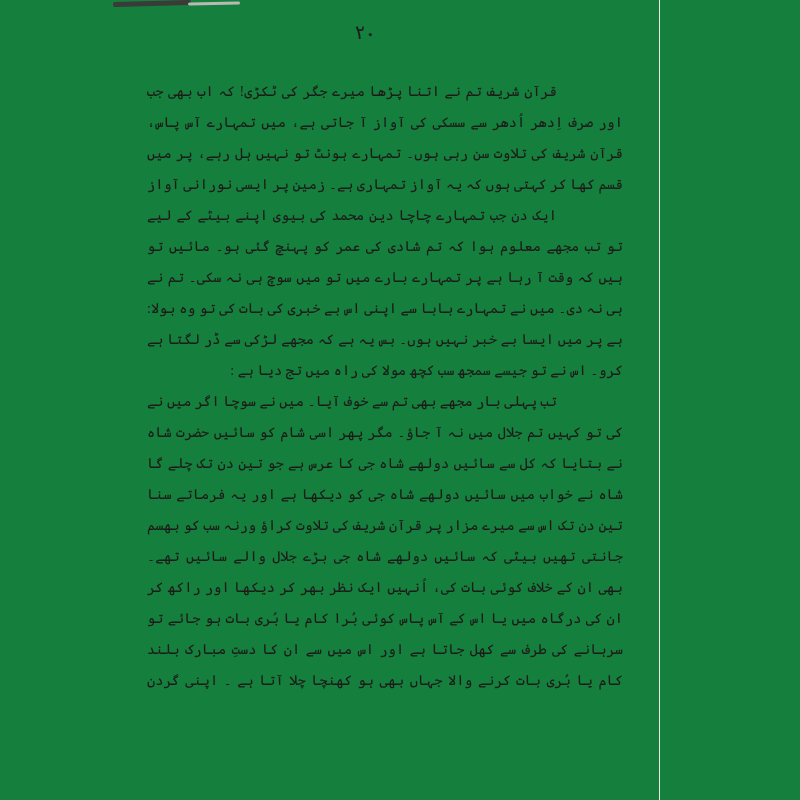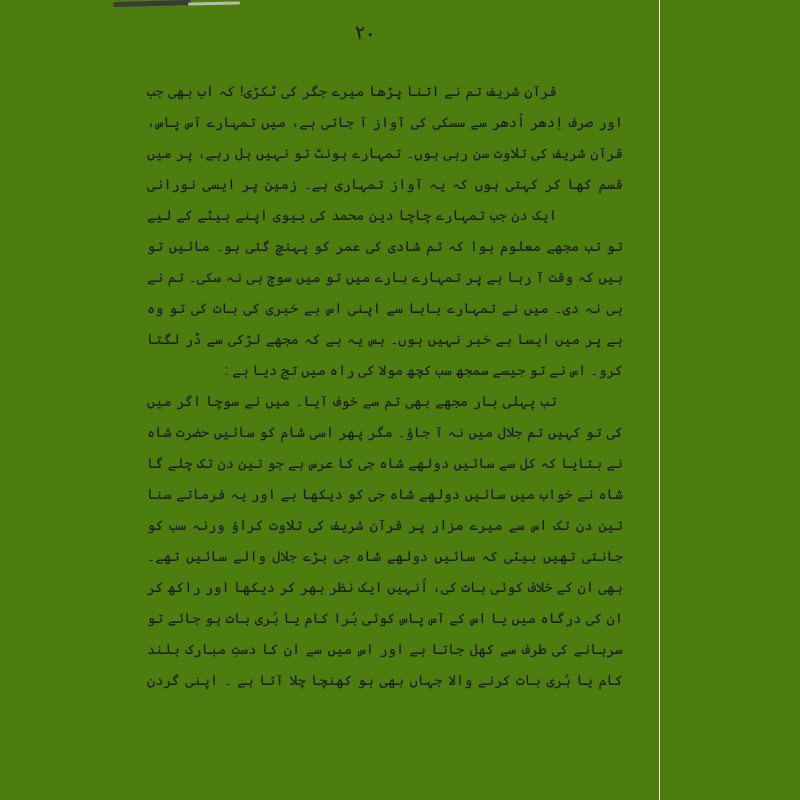--- a/index.html
+++ b/index.html
@@ -4,23 +4,23 @@
 <style>
   html, body {
     margin: 0;
     padding: 0;
     background: #ffffff;
   }
   .scan-page {
     position: relative;
     width: 800px;
     height: 800px;
-    background: #4d7c0f;
+    background: #15803d;
     overflow: hidden;
-    font-family: Liberation Sans, sans-serif;
+    font-family: Liberation Serif, serif;
   }
   
   .fold-line {
     position: absolute;
     left: 659px;
     top: 0;
     width: 1px;
     height: 800px;
     background: #ebebe7;
   }

